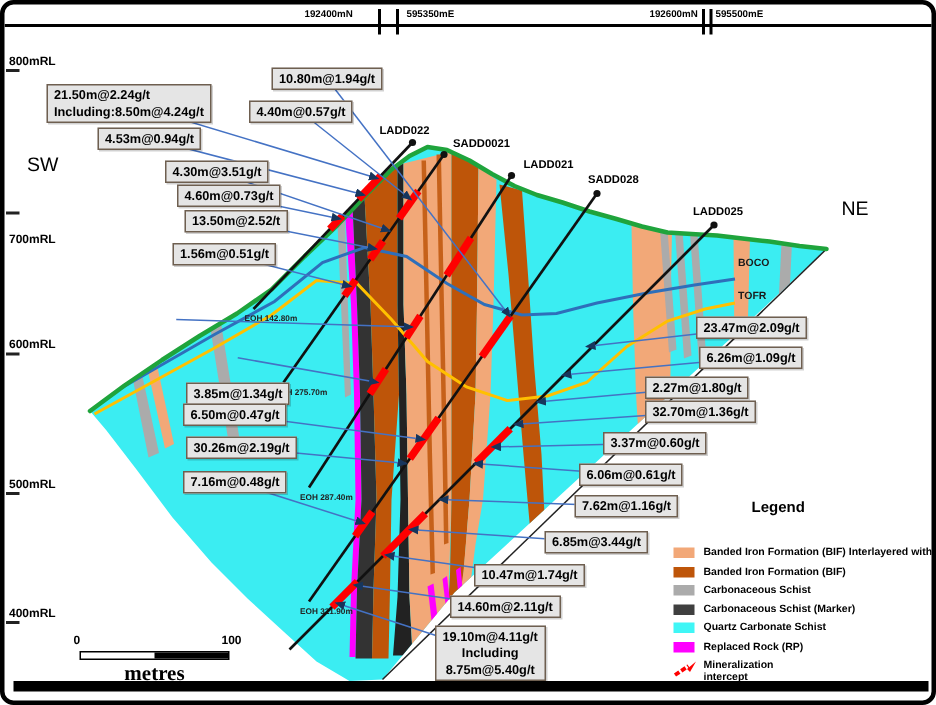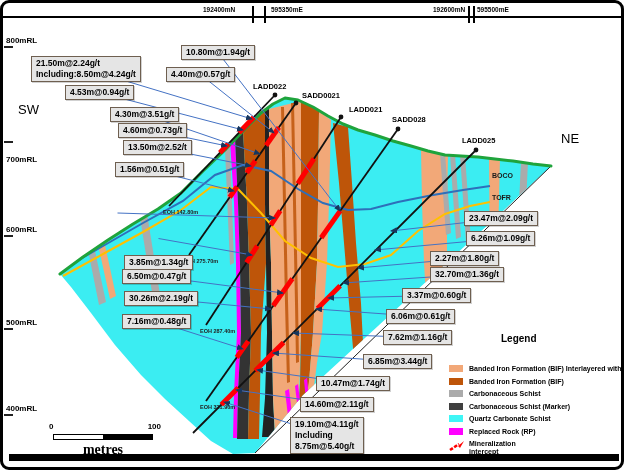--- a/index.html
+++ b/index.html
@@ -286,21 +286,21 @@
         </div>
         <div class="ann" style="left: 360px; top: 351px; text-align: center;">
           <div>6.85m@3.44g/t</div>
         </div>
         <div class="ann" style="left: 313px; top: 373px;">
           <div>10.47m@1.74g/t</div>
         </div>
         <div class="ann" style="left: 297px; top: 394px;">
           <div>14.60m@2.11g/t</div>
         </div>
-        <div class="ann" style="left: 287px; top: 414px;">
+        <div class="ann" style="left: 287px; top: 414px; text-align: center;">
           <div>19.10m@4.11g/t</div>
           <div>Including</div>
           <div>8.75m@5.40g/t</div>
         </div>
       </div>
 
   </div>
 </div>
 
 </body></html>

